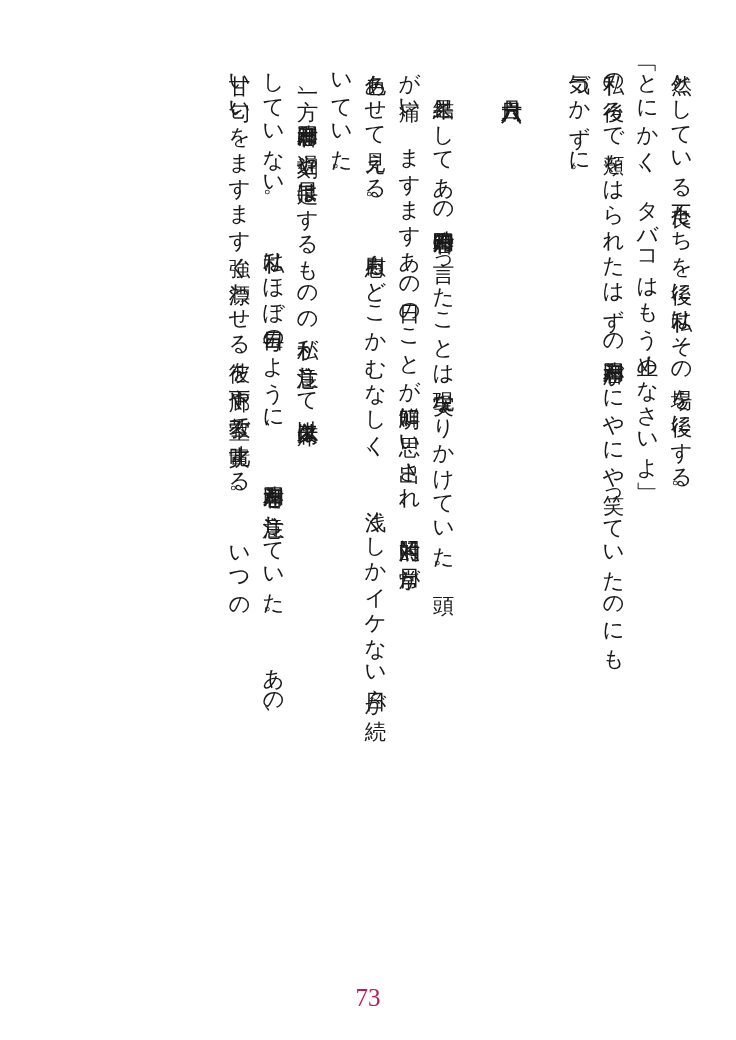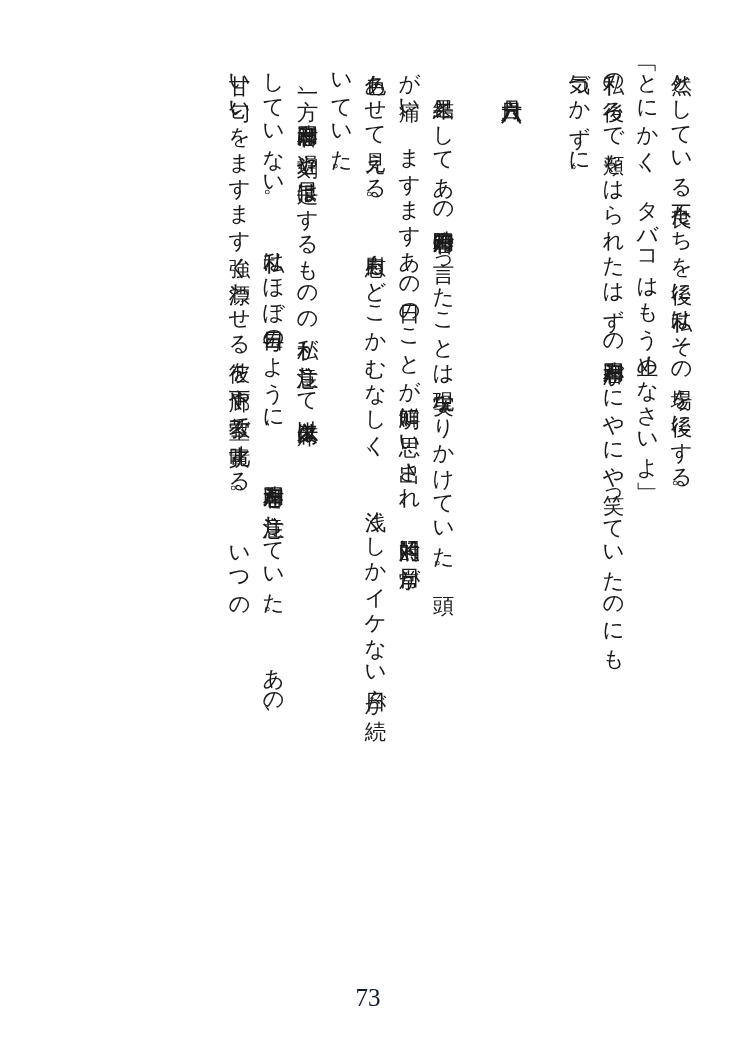--- a/index.html
+++ b/index.html
@@ -53,21 +53,21 @@
     width: 21.5px;
   }
   .page-number {
     position: absolute;
     left: 0;
     right: 0;
     bottom: 28px;
     text-align: center;
     font-size: 25px;
     font-family: "Liberation Serif", "DejaVu Serif", serif;
-    color: #0f172a;
+    color: #be185d;
   }
 </style>
 </head>
 <body>
 
 <div class="page">
   <div class="text-area">
     <div class="vline">然としている不良たちを後に私はその場を後にする。</div>
     <div class="vline">「とにかく、タバコはもう止めなさいよ」</div>
     <div class="vline">私の後ろで頬をはられたはずの岸和田君がにやにや笑っていたのにも</div>

